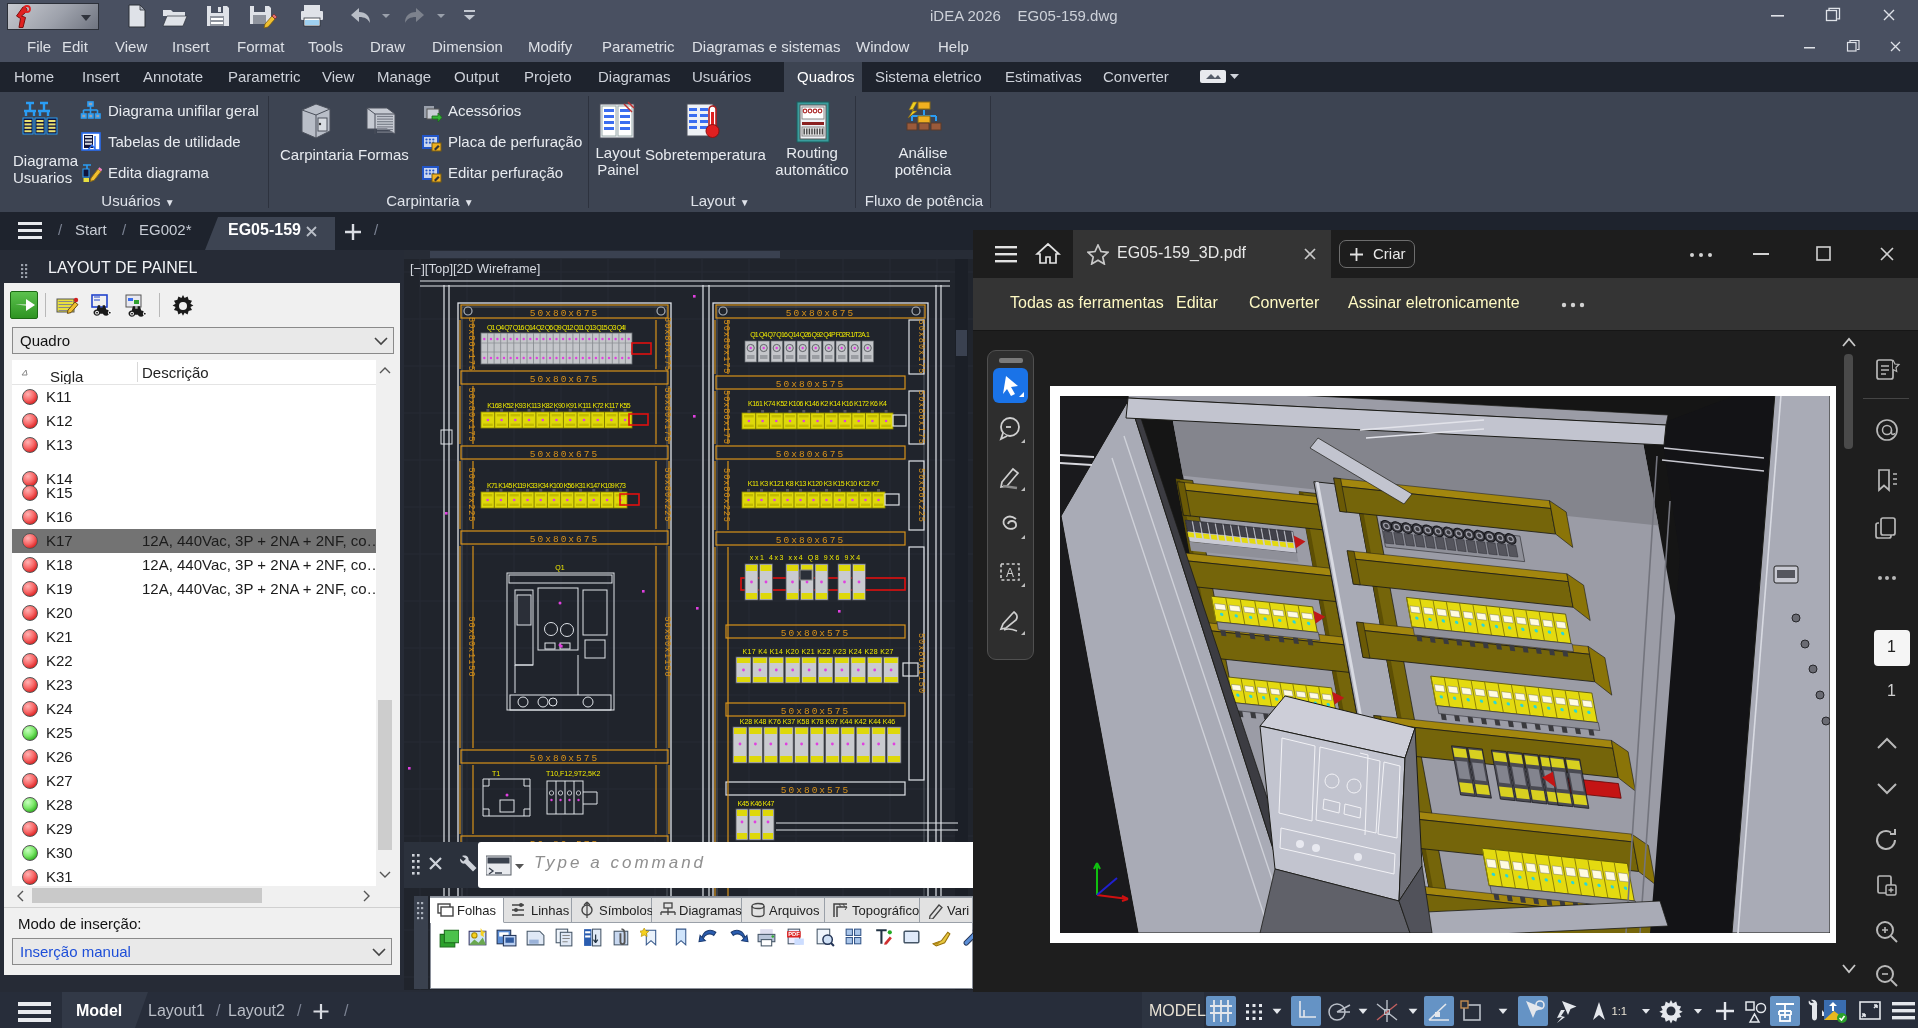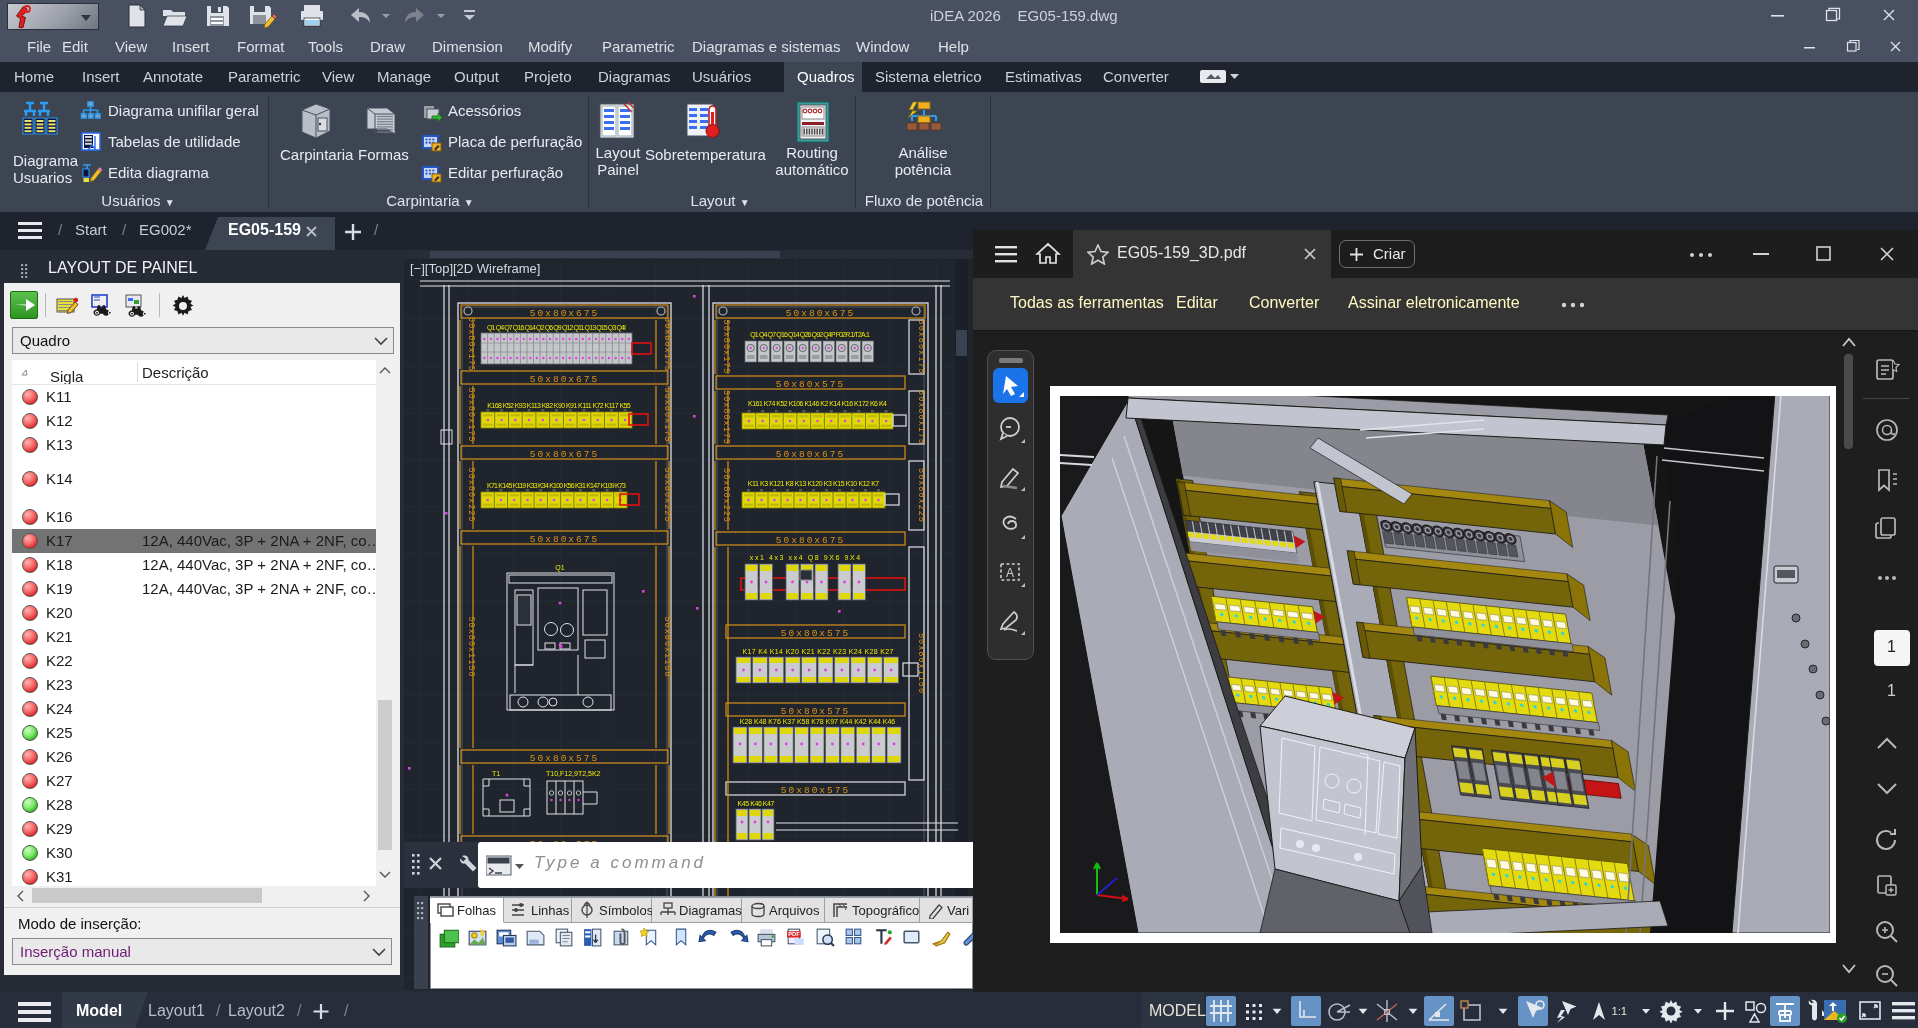--- a/index.html
+++ b/index.html
@@ -424,20 +424,24 @@
         <span class="k">K12</span>
       </div>
 <div class="row" style="top:73px;">
         <span class="sphere r"></span>
         <span class="k">K13</span>
       </div>
 <div class="row" style="top:107px;">
         <span class="sphere r"></span>
         <span class="k">K14</span>
       </div>
+<div class="row" style="top:121px;">
+        <span class="sphere r"></span>
+        <span class="k">K15</span>
+      </div>
 <div class="row" style="top:145px;">
         <span class="sphere r"></span>
         <span class="k">K16</span>
       </div>
 <div class="row" style="top:169px;background:#737373;">
         <span class="sphere r"></span>
         <span class="k">K17</span>
         <span class="d">12A, 440Vac, 3P + 2NA + 2NF, co…</span>
       </div>
 <div class="row" style="top:193px;">
@@ -513,21 +517,21 @@
         <path d="M7 1 l-5 5 5 5" fill="none" stroke="#555" stroke-width="1.4"></path>
       </svg>
       <svg class="abs" style="left:350px;top:4px" width="9" height="12">
         <path d="M2 1 l5 5 -5 5" fill="none" stroke="#555" stroke-width="1.4"></path>
       </svg>
       <div class="abs" style="left:20px;top:2px;width:230px;height:15px;background:#c9c9c9"></div>
     </div>
 <div class="abs" style="left:0;top:652px;width:396px;height:1px;background:#d0d0d0"></div>
 <div class="abs" style="left:14px;top:660px;font-size:15px;color:#111">Modo de inserção:</div>
 <div class="abs" style="left:8px;top:683px;width:380px;height:27px;background:#e9e9e9;border:1px solid #8a8a8a"></div>
-<div class="abs" style="left:16px;top:688px;font-size:15px;color:#701a75">Inserção manual</div>
+<div class="abs" style="left:16px;top:688px;font-size:15px;color:#1d4ed8">Inserção manual</div>
 <svg class="abs" style="left:368px;top:693px" width="14" height="10">
       <path d="M1 1 l6 6 6 -6" fill="none" stroke="#444" stroke-width="1.6"></path>
     </svg>
 </div>
 <svg class="abs" style="left:404px;top:250px" width="569" height="740" viewBox="404 250 569 740">
     <rect x="404" y="250" width="569" height="740" fill="#20242c"></rect>
     <path d="M420 250 V990 M467 250 V990 M514 250 V990 M561 250 V990 M608 250 V990 M655 250 V990 M702 250 V990 M749 250 V990 M796 250 V990 M843 250 V990 M890 250 V990 M937 250 V990 M404 272 H973 M404 319 H973 M404 366 H973 M404 413 H973 M404 460 H973 M404 507 H973 M404 554 H973 M404 601 H973 M404 648 H973 M404 695 H973 M404 742 H973 M404 789 H973 M404 836 H973 M404 883 H973 M404 930 H973 M404 977 H973" stroke="#262b35" stroke-width="1" fill="none"></path>
     <rect x="404" y="250" width="569" height="9" fill="#272c36"></rect>
     <rect x="430" y="251" width="350" height="7" fill="#3a4150"></rect>
     <rect x="955" y="259" width="13" height="731" fill="#1b1f27"></rect>

